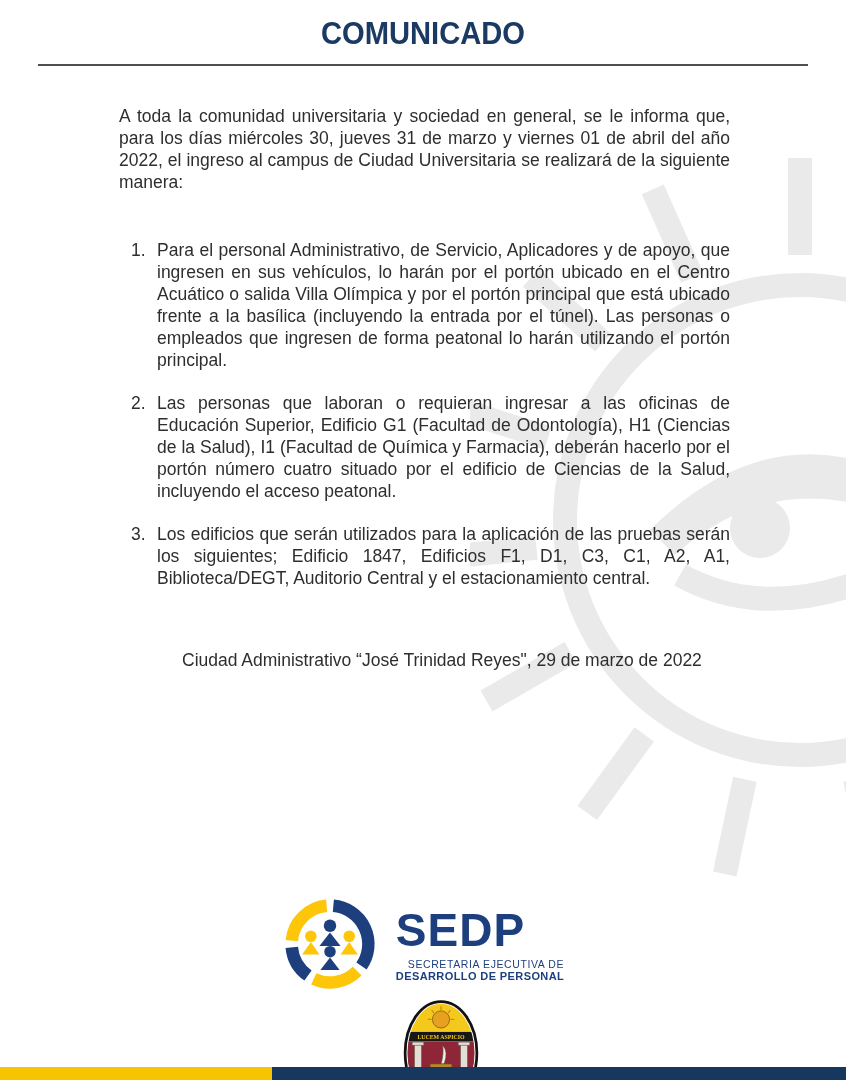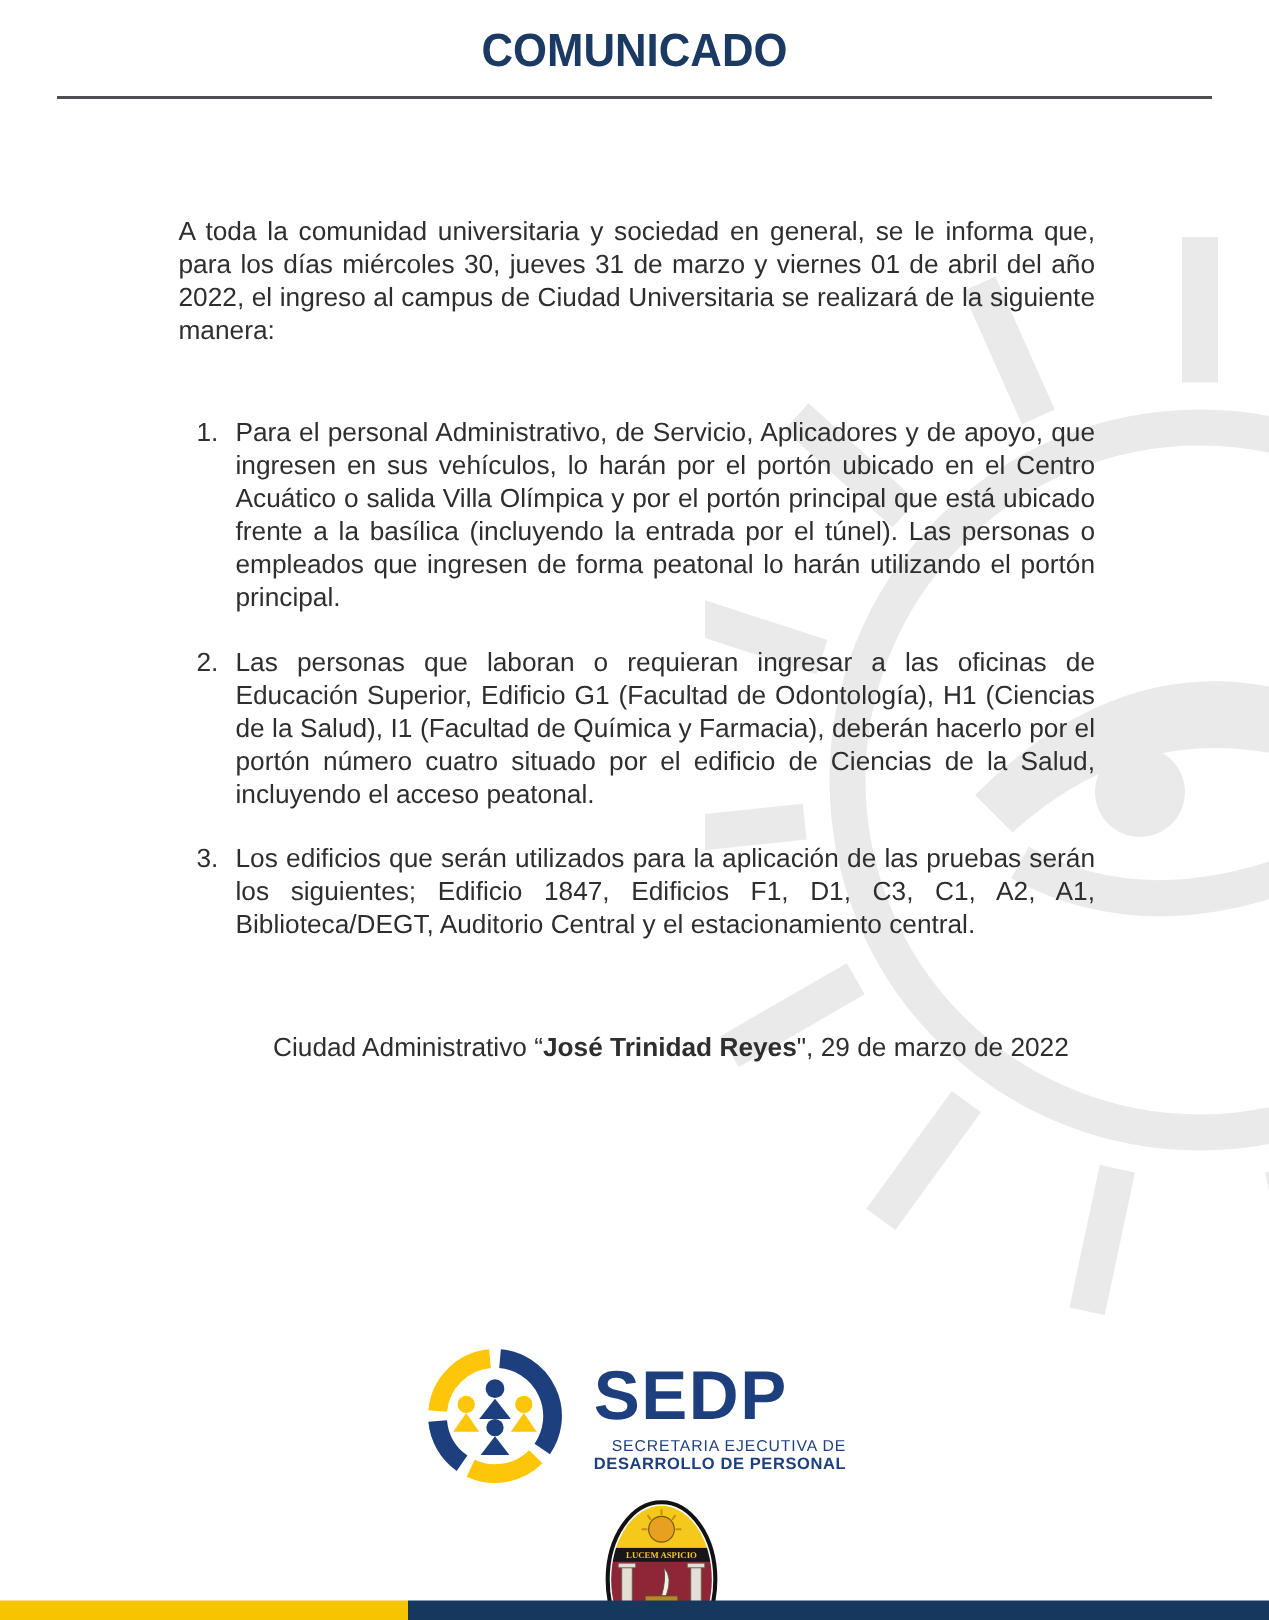--- a/index.html
+++ b/index.html
@@ -46,21 +46,21 @@
   }
 
   .doc-body {
     padding: 0 116px 0 119px;
     color: #2e2e2e;
     font-size: 17.5px;
     line-height: 22px;
   }
 
   .intro {
-    margin-top: 77px;
+    margin-top: 39px;
     text-align: justify;
   }
 
   .list { margin-top: 46px; }
 
   .list-item {
     display: flex;
     margin-bottom: 21px;
   }
   .list-item .num {
@@ -70,21 +70,21 @@
   }
   .list-item .item-text {
     flex: 1;
     text-align: justify;
   }
 
   .dateline {
     margin-top: 60px;
     padding-left: 63px;
   }
-  .dateline .bold { font-weight: bold; text-align: right; }
+  .dateline .bold { font-weight: normal; text-align: right; }
 
   
   .footer-logos {
     position: absolute;
     left: 0;
     top: 896px;
     width: 100%;
     display: flex;
     justify-content: center;
     align-items: center;

